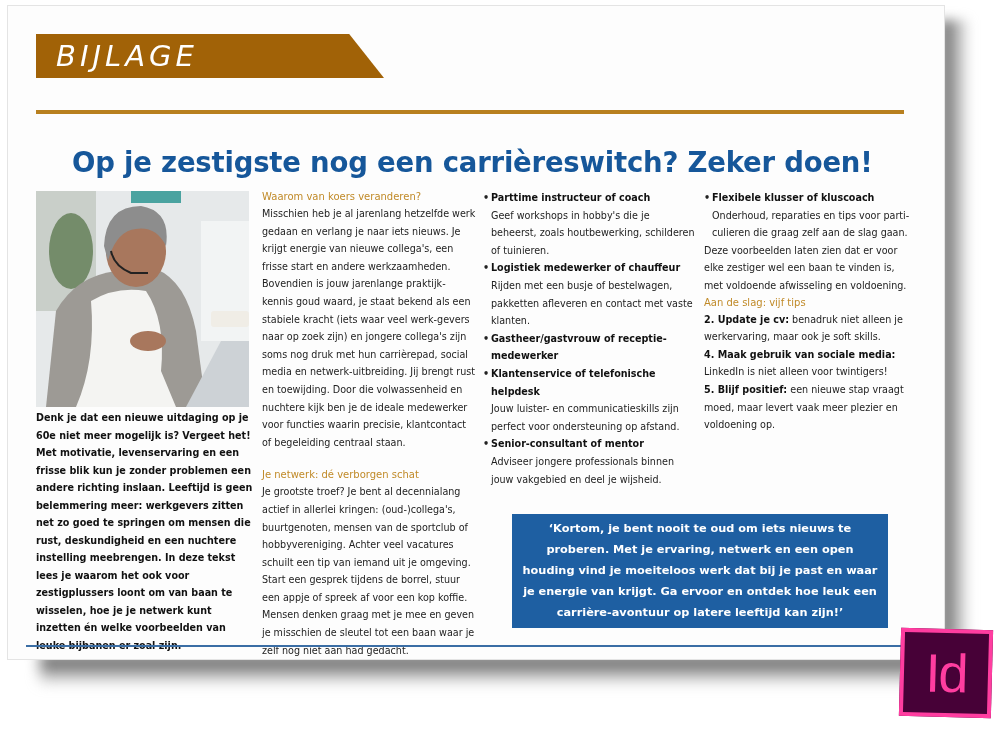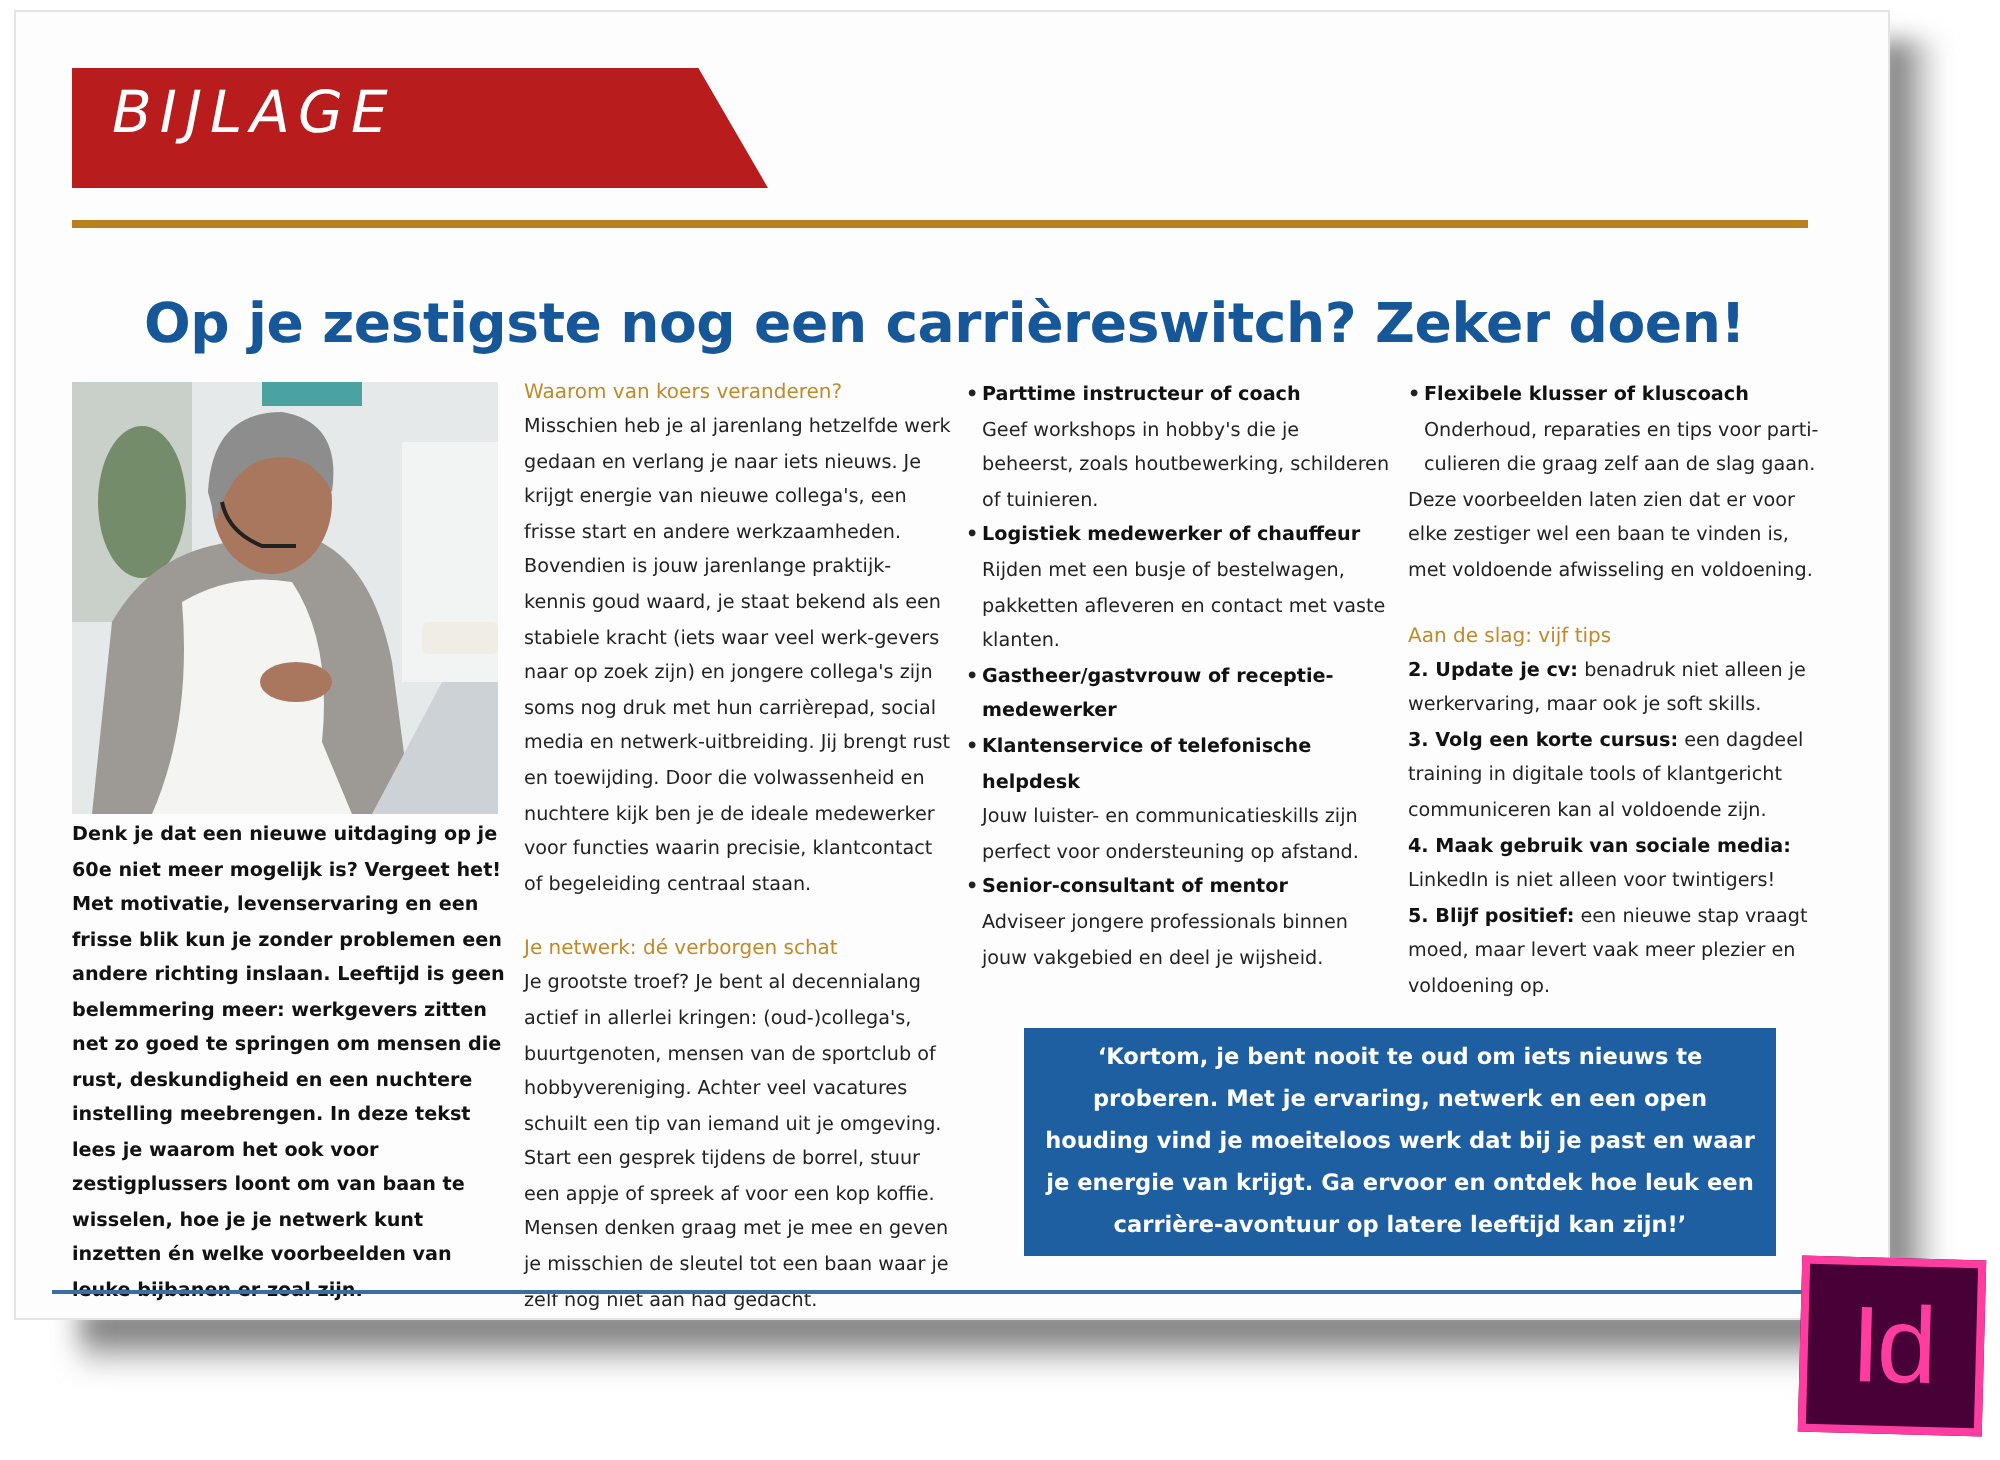--- a/index.html
+++ b/index.html
@@ -16,22 +16,22 @@
     background: linear-gradient(to bottom, #4a4a4a 0%, #9a9a9a 50%, rgba(255,255,255,0) 100%);
     filter: blur(7px);
   }
 
   .page {
     position: absolute; left: 7px; top: 5px; width: 938px; height: 655px;
     background: #fdfdfd; border: 1px solid #e4e4e4;
   }
 
   .banner {
-    position: absolute; left: 36px; top: 34px; width: 348px; height: 60px;
-    background: #b91c1c; clip-path: polygon(0 0, 90% 0, 100% 100%, 0 100%);
+    position: absolute; left: 36px; top: 34px; width: 348px; height: 44px;
+    background: #a16207; clip-path: polygon(0 0, 90% 0, 100% 100%, 0 100%);
   }
   .banner span {
     position: absolute; left: 20px; top: 5px; color: #fff;
     font-family: "DejaVu Sans", sans-serif; font-style: italic; font-weight: 300;
     font-size: 29px; letter-spacing: 4px;
   }
 
   .gold-rule {
     position: absolute; left: 36px; top: 110px; width: 868px; height: 4px; background: #b8801f;
   }
@@ -167,23 +167,22 @@
 
 <div class="col col4">
   <div class="bullet">
     <span class="dot">•</span>
     <div>
       <p class="b">Flexibele klusser of kluscoach</p>
       <p>Onderhoud, reparaties en tips voor parti-culieren die graag zelf aan de slag gaan.</p>
     </div>
   </div>
   <p>Deze voorbeelden laten zien dat er voor elke zestiger wel een baan te vinden is, met voldoende afwisseling en voldoening.</p>
-  <p class="h" style="margin-top:16px">Aan de slag: vijf tips</p>
+  <p class="h" style="">Aan de slag: vijf tips</p>
   <p><span class="b">2. Update je cv:</span><span> benadruk niet alleen je werkervaring, maar ook je soft skills.</span></p>
-  <p><span class="b">3. Volg een korte cursus:</span><span> een dagdeel training in digitale tools of klantgericht communiceren kan al voldoende zijn.</span></p>
   <p><span class="b">4. Maak gebruik van sociale media:</span><span> LinkedIn is niet alleen voor twintigers!</span></p>
   <p><span class="b">5. Blijf positief:</span><span> een nieuwe stap vraagt moed, maar levert vaak meer plezier en voldoening op.</span></p>
 </div>
 
 <div class="quote-box">
   <p>‘Kortom, je bent nooit te oud om iets nieuws te proberen. Met je ervaring, netwerk en een open houding vind je moeiteloos werk dat bij je past en waar je energie van krijgt. Ga ervoor en ontdek hoe leuk een carrière-avontuur op latere leeftijd kan zijn!’</p>
 </div>
 
 <div class="blue-rule"></div>
 

